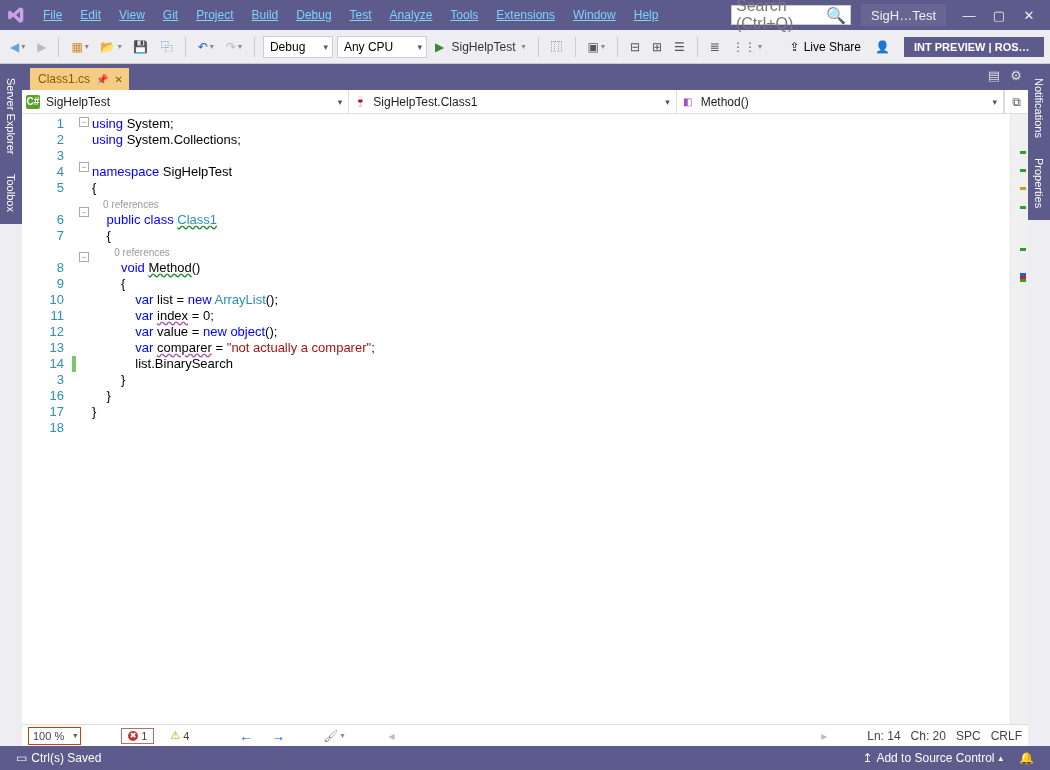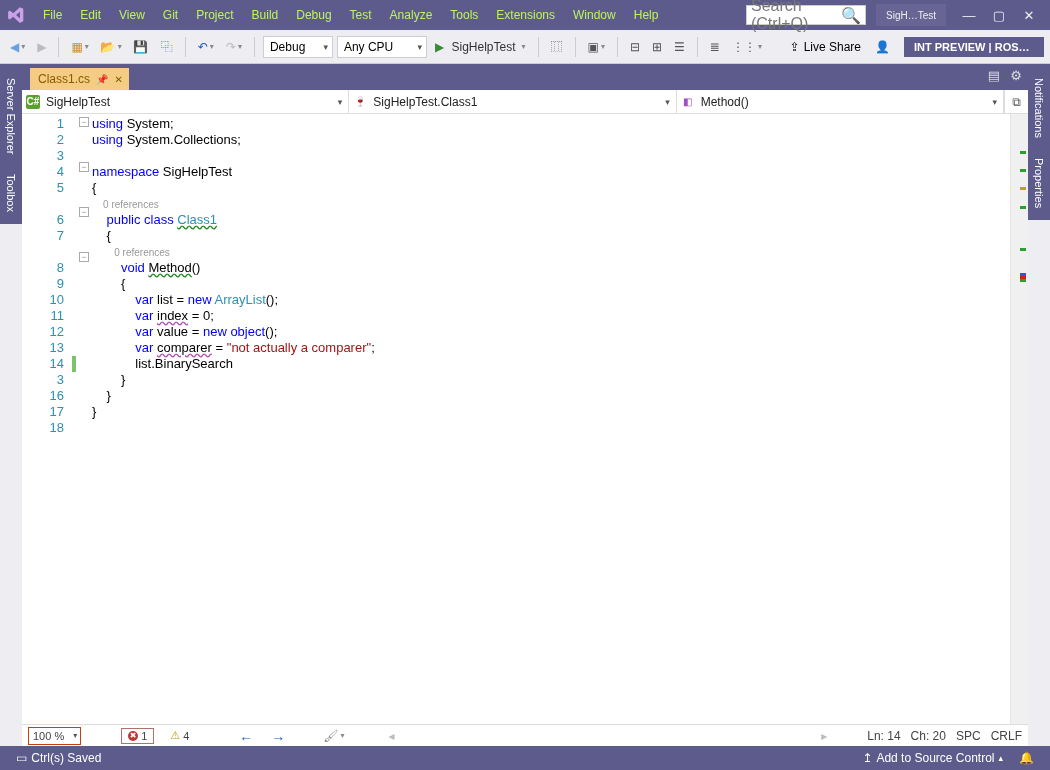--- a/index.html
+++ b/index.html
@@ -1,25 +1,25 @@
 <!DOCTYPE html>
 <html><head>
 <meta charset="utf-8">
 <style>
 * { margin: 0; padding: 0; box-sizing: border-box; font-family: "Segoe UI", Arial, sans-serif; }
 html, body { width: 1050px; height: 770px; overflow: hidden; background: #eeeef2; }
 
 
 .titlebar { height: 30px; background: #5d5b8c; display: flex; align-items: center; padding: 0 6px; color: #fff; font-size: 12px; }
 .titlebar .vs-logo { width: 20px; height: 20px; margin-right: 8px; display: flex; align-items: center; justify-content: center; }
-.titlebar .menu-item { padding: 0 9px; height: 100%; display: flex; align-items: center; color: #bef264; cursor: default; }
+.titlebar .menu-item { padding: 0 9px; height: 100%; display: flex; align-items: center; color: #7dd3fc; cursor: default; text-decoration: underline; }
 .titlebar .spacer { flex: 1; }
 .titlebar .search { width: 120px; height: 20px; background: #fff; border: 1px solid #ccc; display: flex; align-items: center; padding: 0 4px; font-size: 16px; color: #777; margin-right: 10px; }
 .titlebar .search .mag { margin-left: auto; color: #555; }
-.titlebar .soln { padding: 0 10px; background: #686594; color: #eee; height: 22px; display: flex; align-items: center; font-size: 10px; margin-right: 8px; }
+.titlebar .soln { padding: 0 10px; background: #686594; color: #eee; height: 22px; display: flex; align-items: center; font-size: 13px; margin-right: 8px; }
 .titlebar .win-btns { display: flex; gap: 0; }
 .titlebar .win-btn { width: 30px; height: 30px; display: flex; align-items: center; justify-content: center; color: #eee; font-size: 13px; }
 
 
 .toolbar { height: 34px; background: #eeeef2; border-bottom: 1px solid #ccc; display: flex; align-items: center; padding: 0 6px; font-size: 12px; gap: 4px; }
 .tb-sep { width: 1px; height: 20px; background: #ccc; margin: 0 4px; }
 .tb-btn { padding: 0 4px; height: 24px; display: flex; align-items: center; color: #333; gap: 2px; }
 .tb-combo { border: 1px solid #cdcdd6; background: #fff; height: 22px; padding: 0 18px 0 6px; font-size: 12px; display: flex; align-items: center; position: relative; }
 .tb-combo::after { content: "▾"; position: absolute; right: 4px; font-size: 9px; color: #555; }
 .play { color: #388a34; font-size: 12px; }

